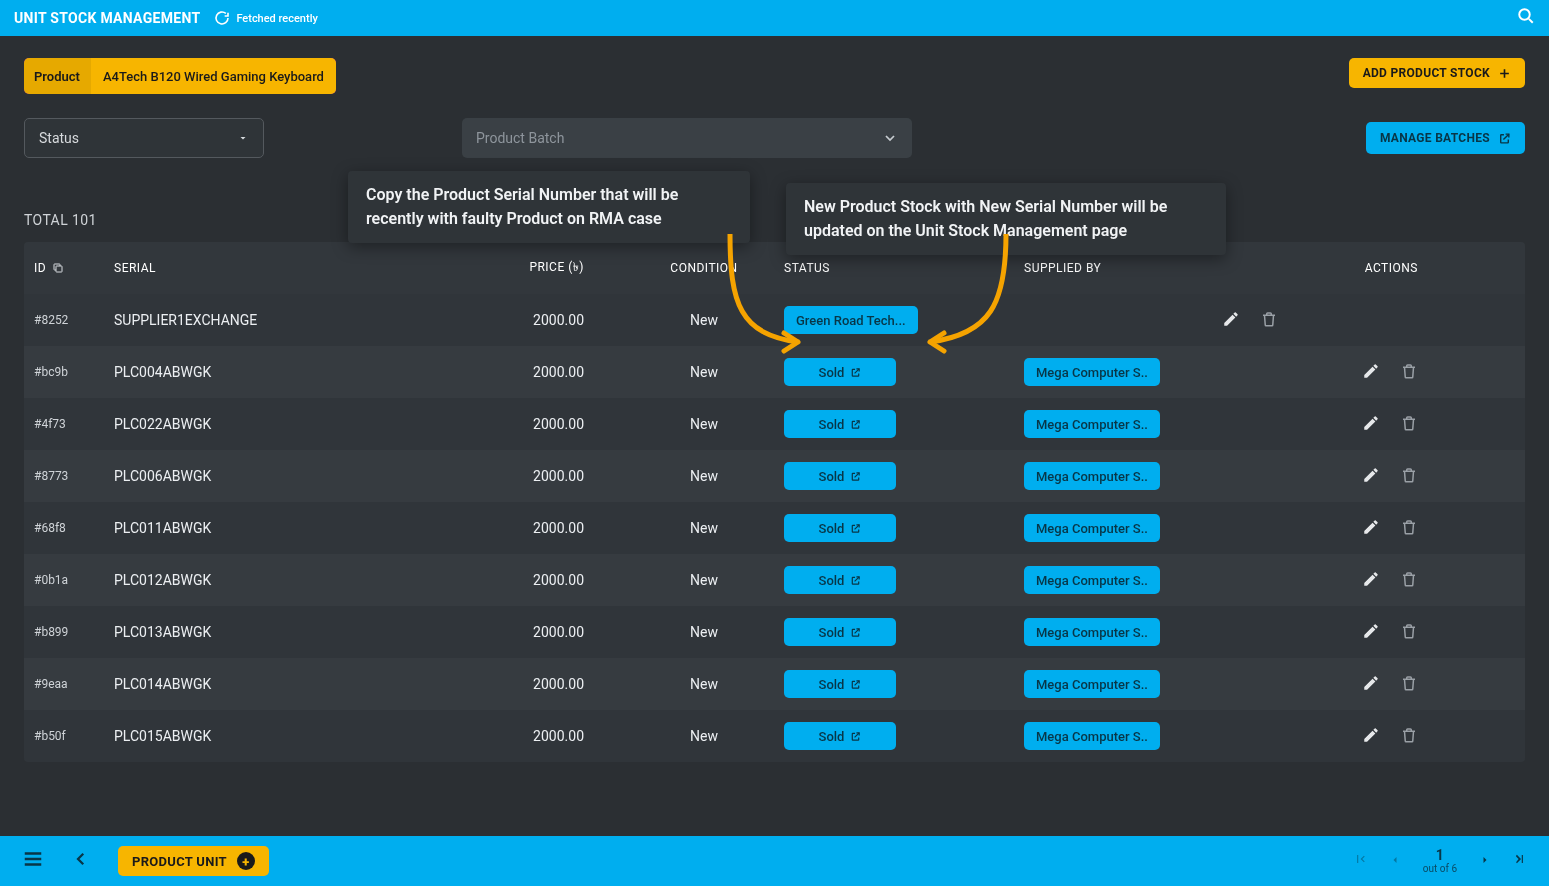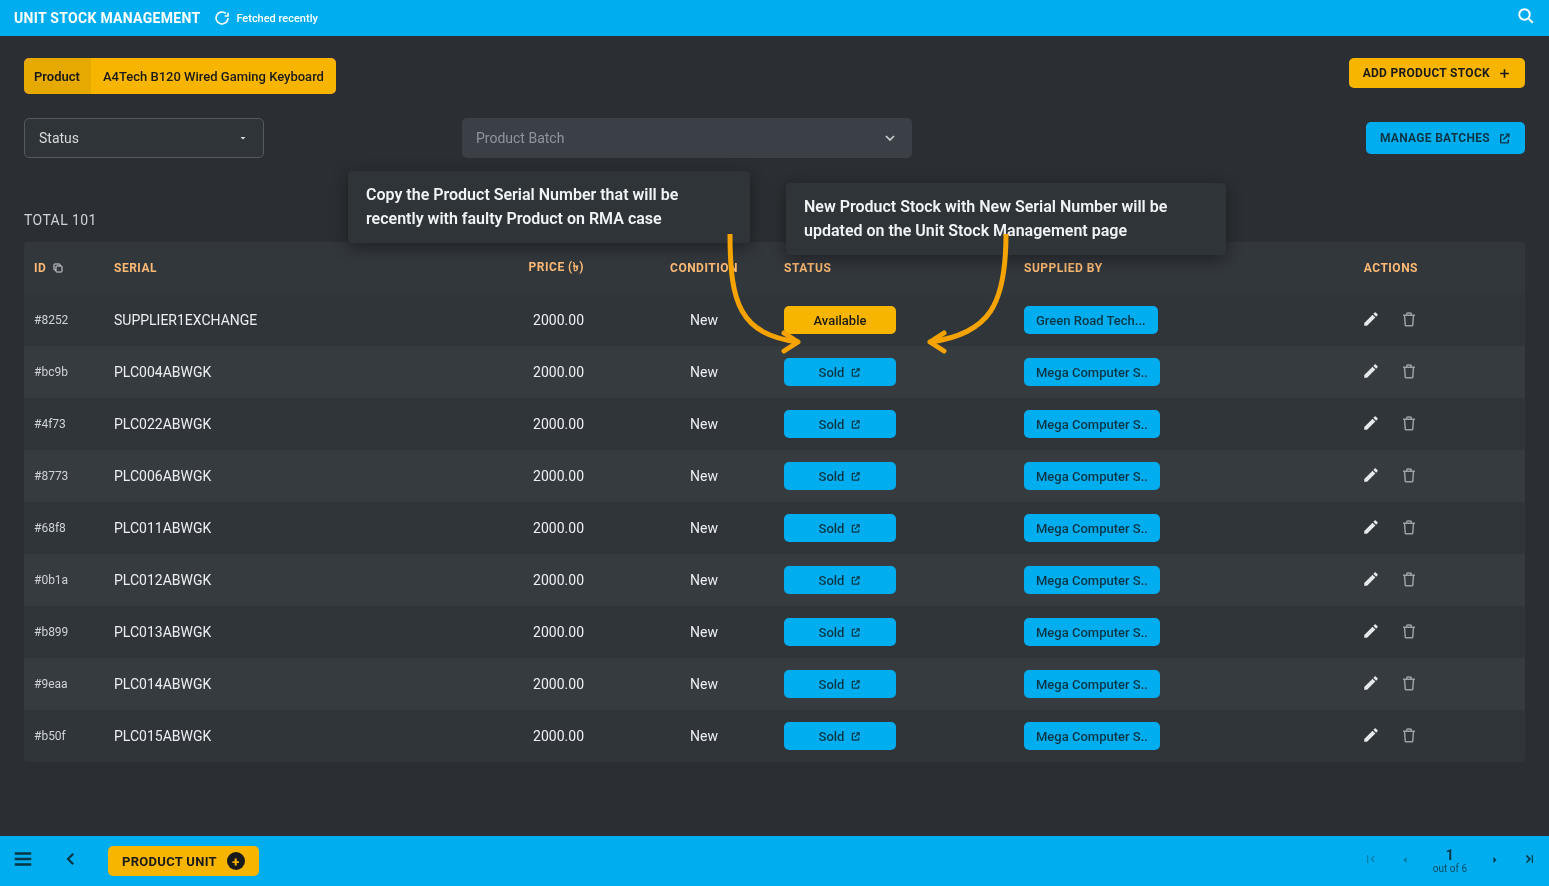--- a/index.html
+++ b/index.html
@@ -20,37 +20,37 @@
 .chip-label{background:#e6a900}
 .add-btn{background:#f7b500;color:#1a1a1a;border:none;border-radius:5px;height:30px;padding:0 14px;font-size:12px;font-weight:700;letter-spacing:.3px;display:inline-flex;align-items:center;gap:8px;cursor:pointer}
 .filter-row{display:flex;align-items:center;gap:24px;margin-top:24px}
 .select-box{background:#2f3438;border:1px solid #54595e;border-radius:5px;height:40px;min-width:240px;display:flex;align-items:center;justify-content:space-between;padding:0 14px;color:#d7dadd;font-size:14px;cursor:pointer}
 .select-box.dark{background:#3a4045;border:none;min-width:450px;color:#8e959c}
 .spacer{flex:1}
 .manage-btn{background:#00aeef;color:#083647;border:none;border-radius:5px;height:32px;padding:0 14px;font-size:12px;font-weight:700;letter-spacing:.3px;display:inline-flex;align-items:center;gap:8px;cursor:pointer}
 .total{margin-top:54px;font-size:14px;color:#cfd3d7;letter-spacing:.4px}
 .table-wrap{margin-top:14px;background:#2f3438;border-radius:4px;overflow:hidden}
 .thead,.trow{display:grid;grid-template-columns:80px 360px 150px 160px 240px 260px 140px;align-items:center;padding:0 10px;height:52px}
-.thead{background:#32373c;font-size:12px;font-weight:700;letter-spacing:.5px;color:#fdba74}
+.thead{background:#32373c;font-size:12px;font-weight:400;letter-spacing:.5px;color:#ffffff}
 .thead .cell{display:flex;align-items:center;gap:6px}
 .trow{font-size:14px;color:#eceff2}
 .trow:nth-child(odd){background:#30353a}
 .trow:nth-child(even){background:#363b40}
 .cell.id{font-size:12px;color:#cfd3d7}
 .cell.price{text-align:right;padding-right:40px}
 .cell.cond{text-align:center}
 .status-chip{display:inline-flex;align-items:center;gap:6px;height:28px;padding:0 22px;border-radius:5px;font-size:13px;font-weight:500;justify-content:center;min-width:112px}
 .status-avail{background:#f7b500;color:#1a1a1a}
 .status-sold{background:#00aeef;color:#083647}
 .supplier-chip{display:inline-flex;align-items:center;height:28px;padding:0 12px;border-radius:5px;font-size:13px;font-weight:500;background:#00aeef;color:#083647;max-width:150px;white-space:nowrap;overflow:hidden}
 .actions{display:flex;gap:20px;justify-content:flex-end;padding-right:6px}
 .action-btn{color:#e6e8ea;cursor:pointer}
 .tooltip{position:absolute;background:#2f3438;border-radius:4px;padding:12px 18px;font-size:16px;font-weight:600;color:#f1f3f5;line-height:1.5;max-width:440px;box-shadow:0 4px 16px rgba(0,0,0,.4)}
 .arrow-svg{position:absolute;pointer-events:none}
-.footer{position:absolute;left:0;right:0;bottom:0;height:50px;background:#00aeef;display:flex;align-items:center;padding:0 12px;justify-content:space-between}
+.footer{position:absolute;left:0;right:0;bottom:0;height:50px;background:#00aeef;display:flex;align-items:center;padding:0 22px;justify-content:space-between}
 .footer-left{display:flex;align-items:center;gap:28px}
 .hamburger,.back-chev{color:#083647;cursor:pointer}
 .crumb-chip{background:#f7b500;color:#1a1a1a;border:none;border-radius:5px;height:30px;padding:0 14px;font-size:13px;font-weight:700;letter-spacing:.3px;display:inline-flex;align-items:center;gap:10px;cursor:pointer}
 .crumb-circle{width:18px;height:18px;border-radius:50%;background:#1a1a1a;color:#f7b500;display:inline-flex;align-items:center;justify-content:center;font-size:13px;font-weight:900}
 .footer-right{display:flex;align-items:center;gap:22px;color:#083647}
 .page-ctrl{cursor:pointer;opacity:.45;color:#083647}
 .page-ctrl.on{opacity:1}
 .page-center{display:flex;flex-direction:column;align-items:center;line-height:1.1}
 .page-num{font-size:14px;font-weight:700;color:#083647}
 .page-of{font-size:10px;color:#0a4a63}
@@ -138,21 +138,20 @@
       <div class="cell">STATUS</div>
       <div class="cell">SUPPLIED BY</div>
       <div class="cell actions-h">ACTIONS</div>
     </div>
     <div id="tbody">
         <div class="trow">
           <div class="cell id">#8252</div>
           <div class="cell">SUPPLIER1EXCHANGE</div>
           <div class="cell price">2000.00</div>
           <div class="cell cond">New</div>
-          <div class="cell status"><span class="status-chip status-avail">Available </span></div>
           <div class="cell supplier"><span class="supplier-chip">Green Road Tech...</span></div>
           <div class="cell actions">
             <span class="action-btn"><svg width="18" height="18" viewBox="0 0 24 24" fill="#e6e8ea">
                 <path d="M3 17.25V21h3.75L17.81 9.94l-3.75-3.75L3 17.25zM20.71 7.04a1 1 0 0 0 0-1.41l-2.34-2.34a1 1 0 0 0-1.41 0l-1.83 1.83 3.75 3.75 1.83-1.83z"></path>
               </svg></span>
             <span class="action-btn"><svg width="18" height="18" viewBox="0 0 24 24" fill="none" stroke="#9aa0a6" stroke-width="2">
                 <path d="M4 7h16"></path>
                 <path d="M9 7V5a1 1 0 0 1 1-1h4a1 1 0 0 1 1 1v2"></path>
                 <path d="M6 7l1 13a1 1 0 0 0 1 1h8a1 1 0 0 0 1-1l1-13"></path>
               </svg></span>

